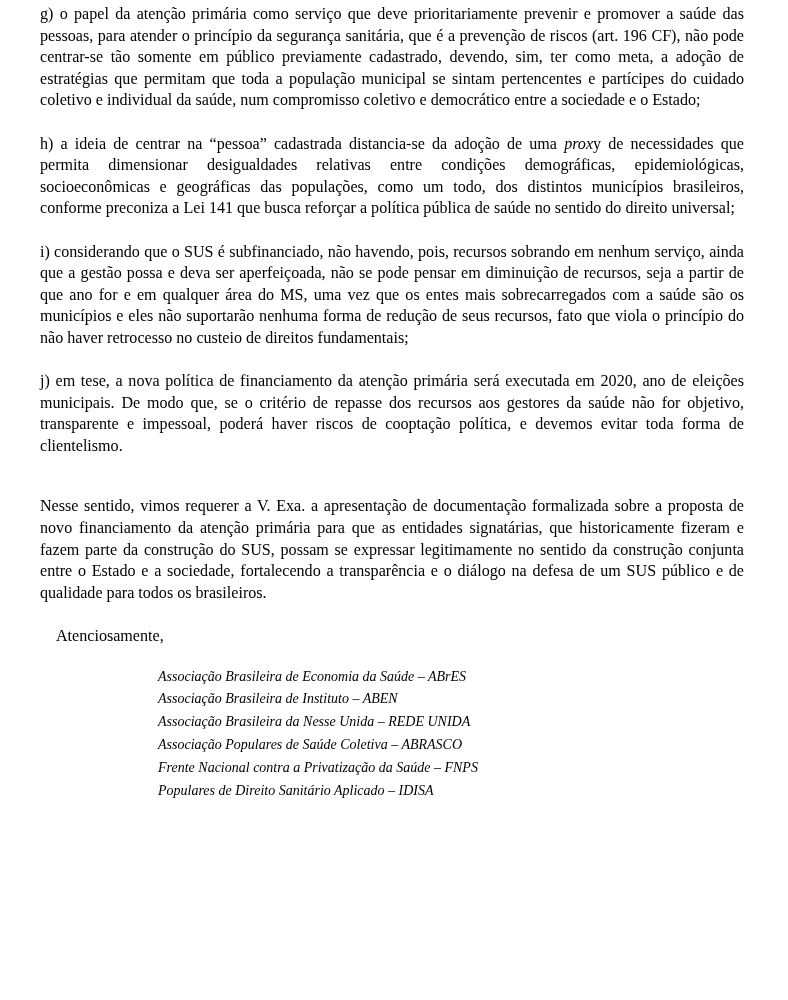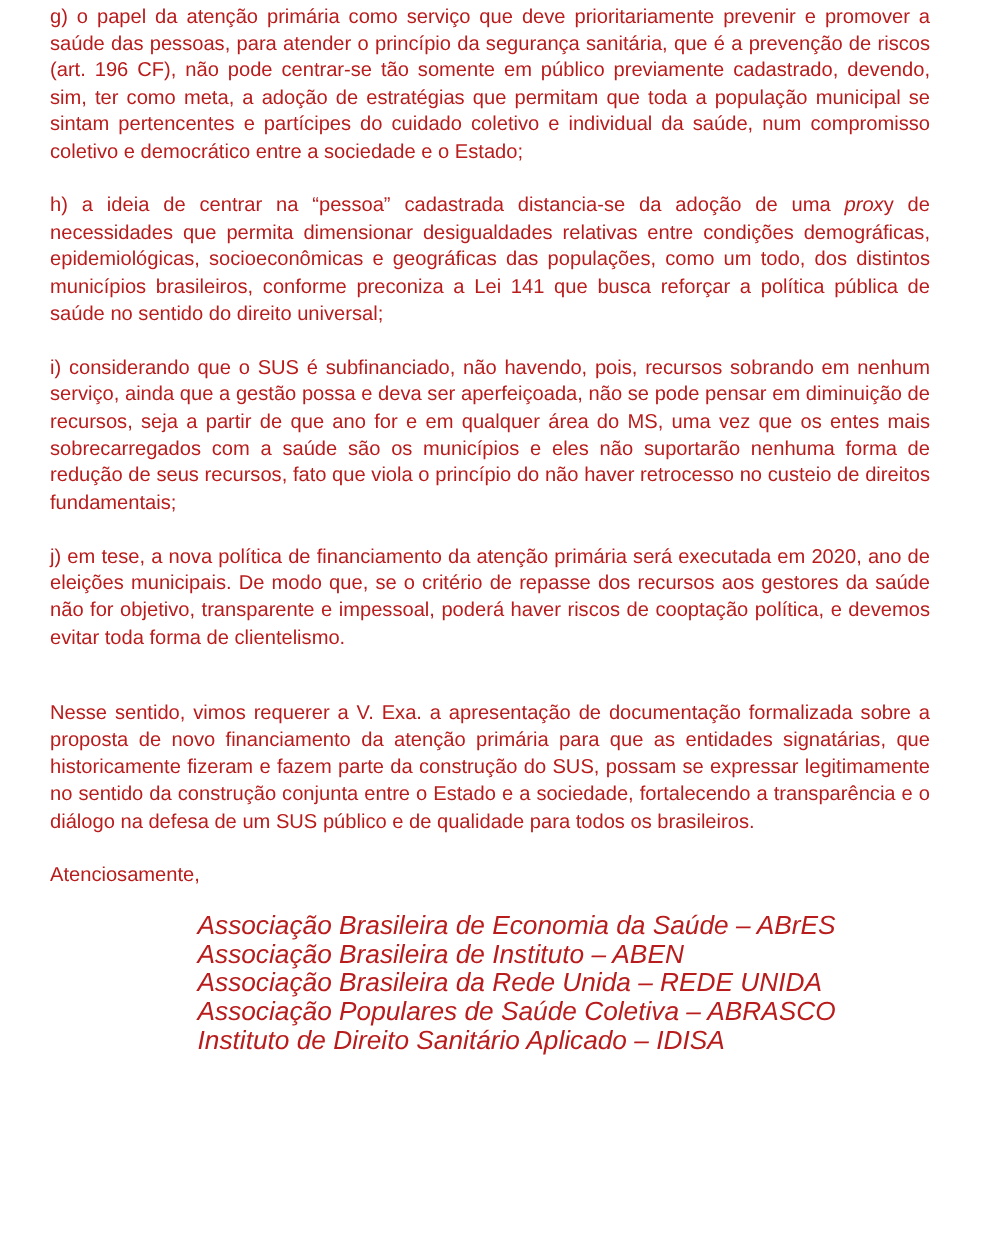--- a/index.html
+++ b/index.html
@@ -1,27 +1,27 @@
 <!DOCTYPE html>
 <html><head>
 <meta charset="utf-8">
 <style>
   html, body { margin: 0; padding: 0; background: #ffffff; }
   body { width: 788px; height: 1000px; overflow: hidden; position: relative; }
   .page {
     position: absolute; left: 40px; top: 3px; width: 704px;
-    font-family: Liberation Sans, sans-serif;
-    font-size: 16.1px; line-height: 21.6px; color: #b91c1c;
+    font-family: Liberation Serif, serif;
+    font-size: 16.1px; line-height: 21.6px; color: #000000;
   }
   .para { margin: 0 0 21.6px 0; text-align: justify; }
   .para-j { margin-bottom: 39px; }
-  .closing { margin: 0 0 19px 0; }
+  .closing { margin: 0 0 19px 16px; }
   .signatures {
     margin: 0 0 0 118px; padding: 0; list-style: none;
-    font-style: italic; font-size: 21px; line-height: 22.8px;
+    font-style: italic; font-size: 14px; line-height: 22.8px;
   }
   .signatures li { white-space: nowrap; }
   em { font-style: italic; }
 </style>
 </head>
 <body>
 
 <div class="page">
   <p class="para">g) o papel da atenção primária como serviço que deve prioritariamente prevenir e promover a saúde das pessoas, para atender o princípio da segurança sanitária, que é a prevenção de riscos (art. 196 CF), não pode centrar-se tão somente em público previamente cadastrado, devendo, sim, ter como meta, a adoção de estratégias que permitam que toda a população municipal se sintam pertencentes e partícipes do cuidado coletivo e individual da saúde, num compromisso coletivo e democrático entre a sociedade e o Estado;</p>
 
@@ -31,17 +31,18 @@
 
   <p class="para para-j">j) em tese, a nova política de financiamento da atenção primária será executada em 2020, ano de eleições municipais. De modo que, se o critério de repasse dos recursos aos gestores da saúde não for objetivo, transparente e impessoal, poderá haver riscos de cooptação política, e devemos evitar toda forma de clientelismo.</p>
 
   <p class="para">Nesse sentido, vimos requerer a V. Exa. a apresentação de documentação formalizada sobre a proposta de novo financiamento da atenção primária para que as entidades signatárias, que historicamente fizeram e fazem parte da construção do SUS, possam se expressar legitimamente no sentido da construção conjunta entre o Estado e a sociedade, fortalecendo a transparência e o diálogo na defesa de um SUS público e de qualidade para todos os brasileiros.</p>
 
   <p class="closing">Atenciosamente,</p>
 
   <ul class="signatures">
     <li>Associação Brasileira de Economia da Saúde – ABrES</li>
     <li>Associação Brasileira de Instituto – ABEN</li>
-    <li>Associação Brasileira da Rede Unida – REDE UNIDA</li>
+    <li>Associação Brasileira da Nesse Unida – REDE UNIDA</li>
     <li>Associação Populares de Saúde Coletiva – ABRASCO</li>
-    <li>Instituto de Direito Sanitário Aplicado – IDISA</li>
+    <li>Frente Nacional contra a Privatização da Saúde – FNPS</li>
+    <li>Populares de Direito Sanitário Aplicado – IDISA</li>
   </ul>
 </div>
 
 </body></html>

